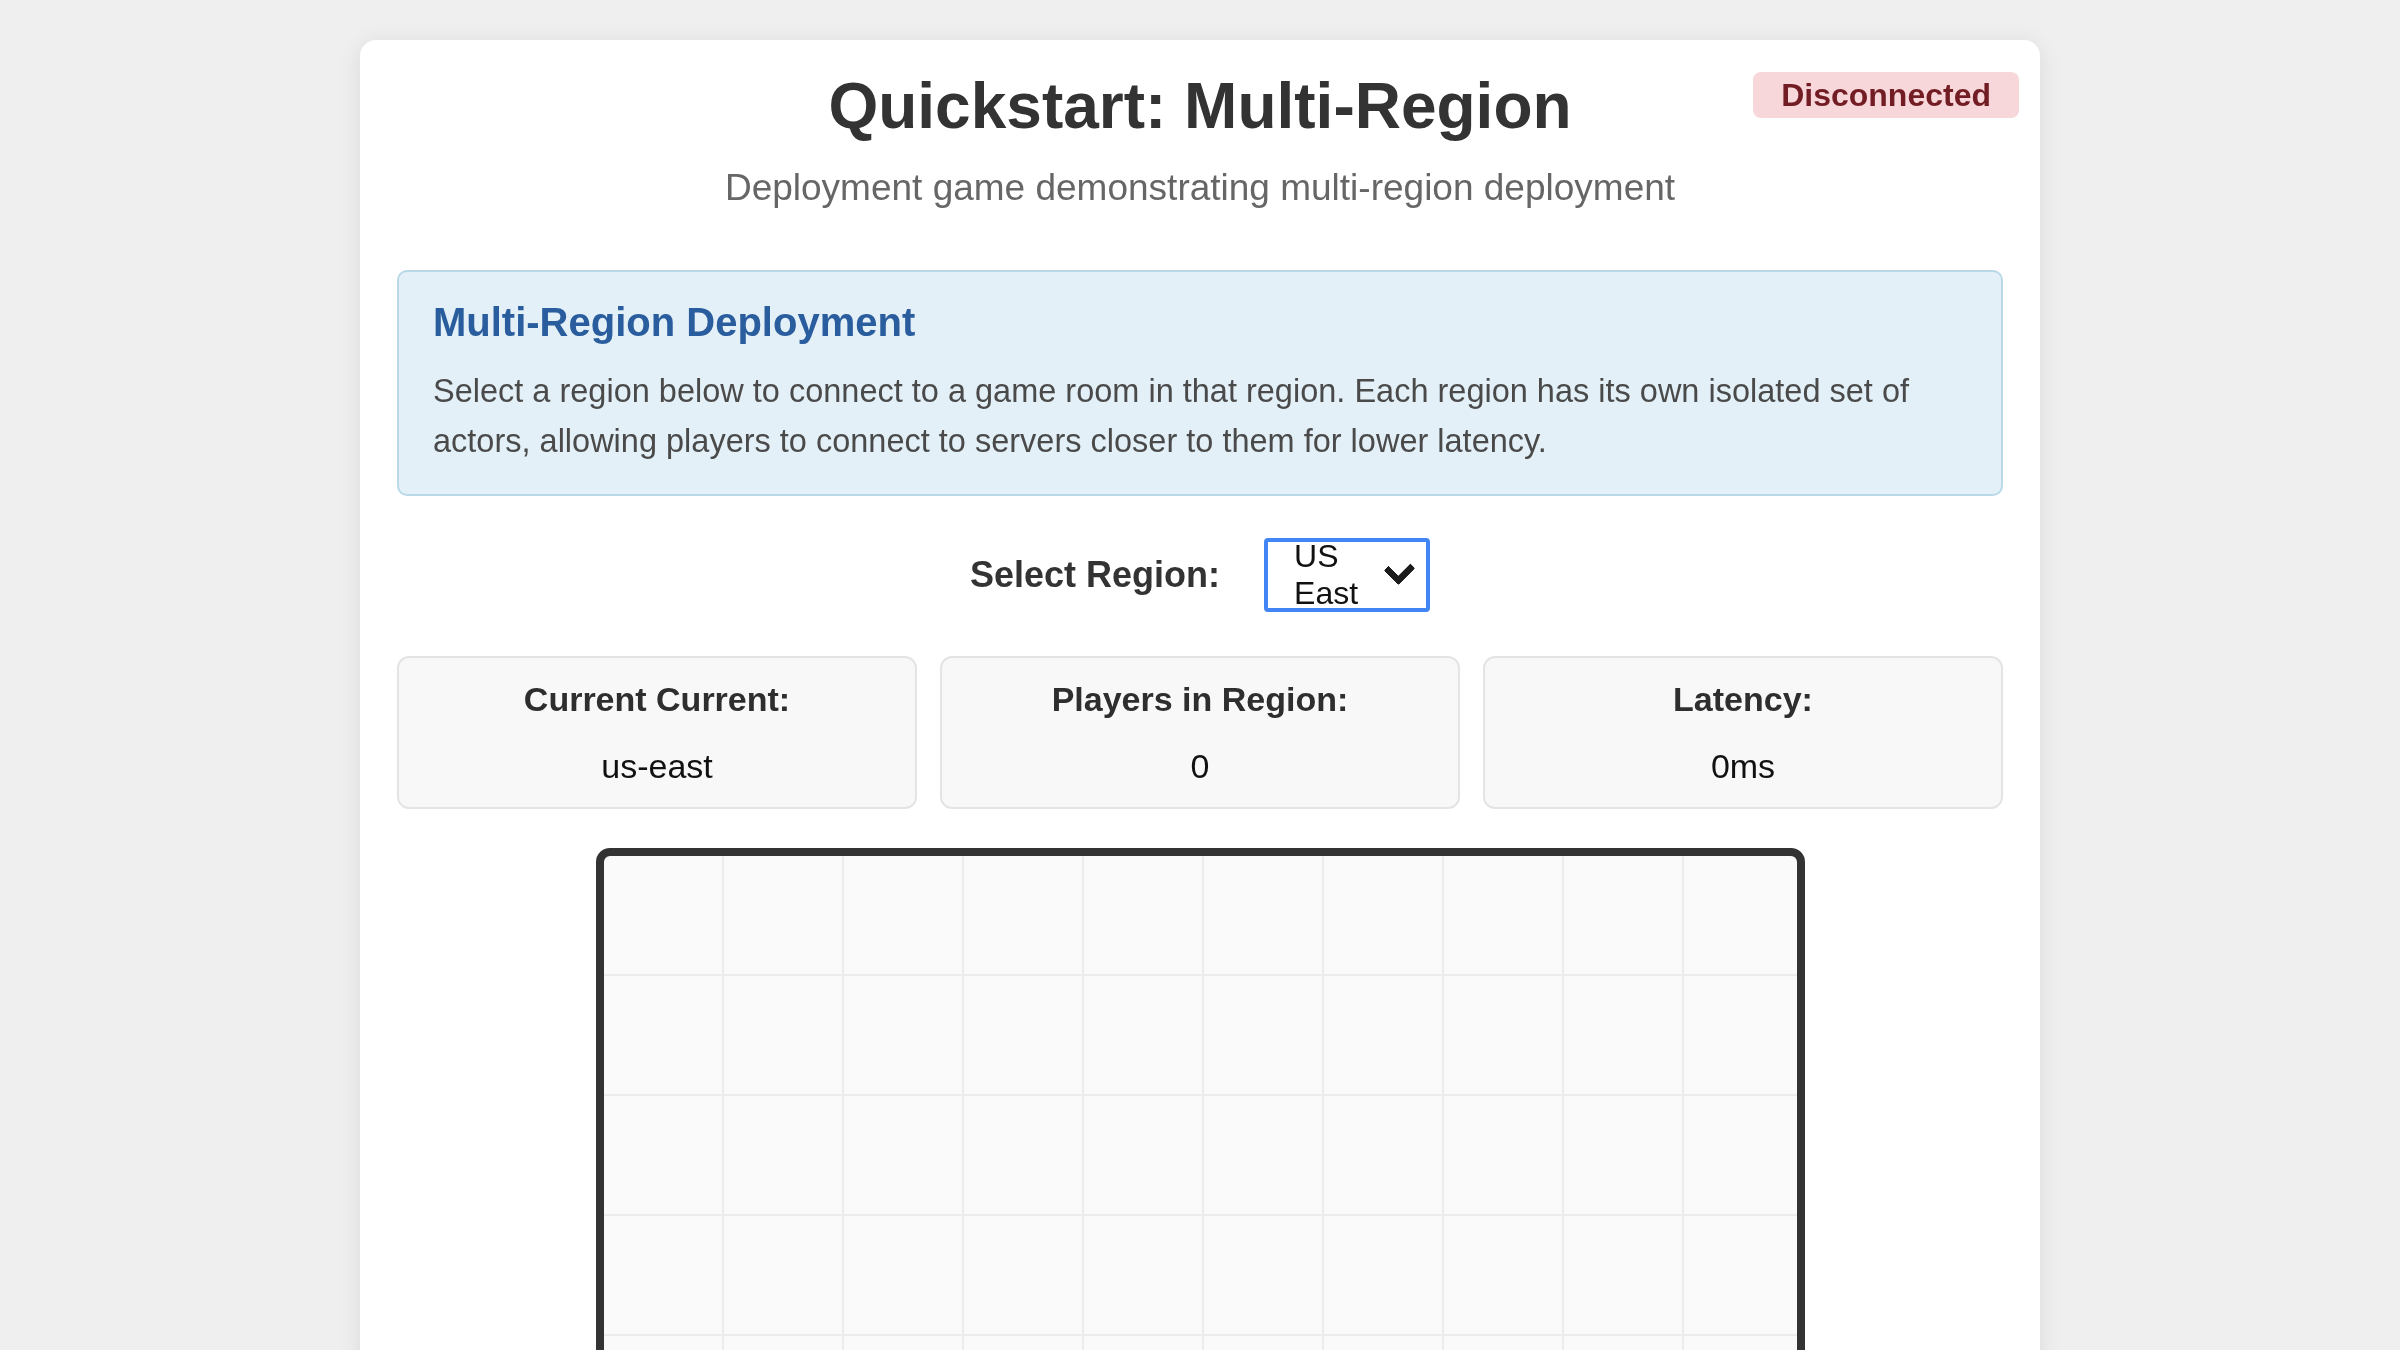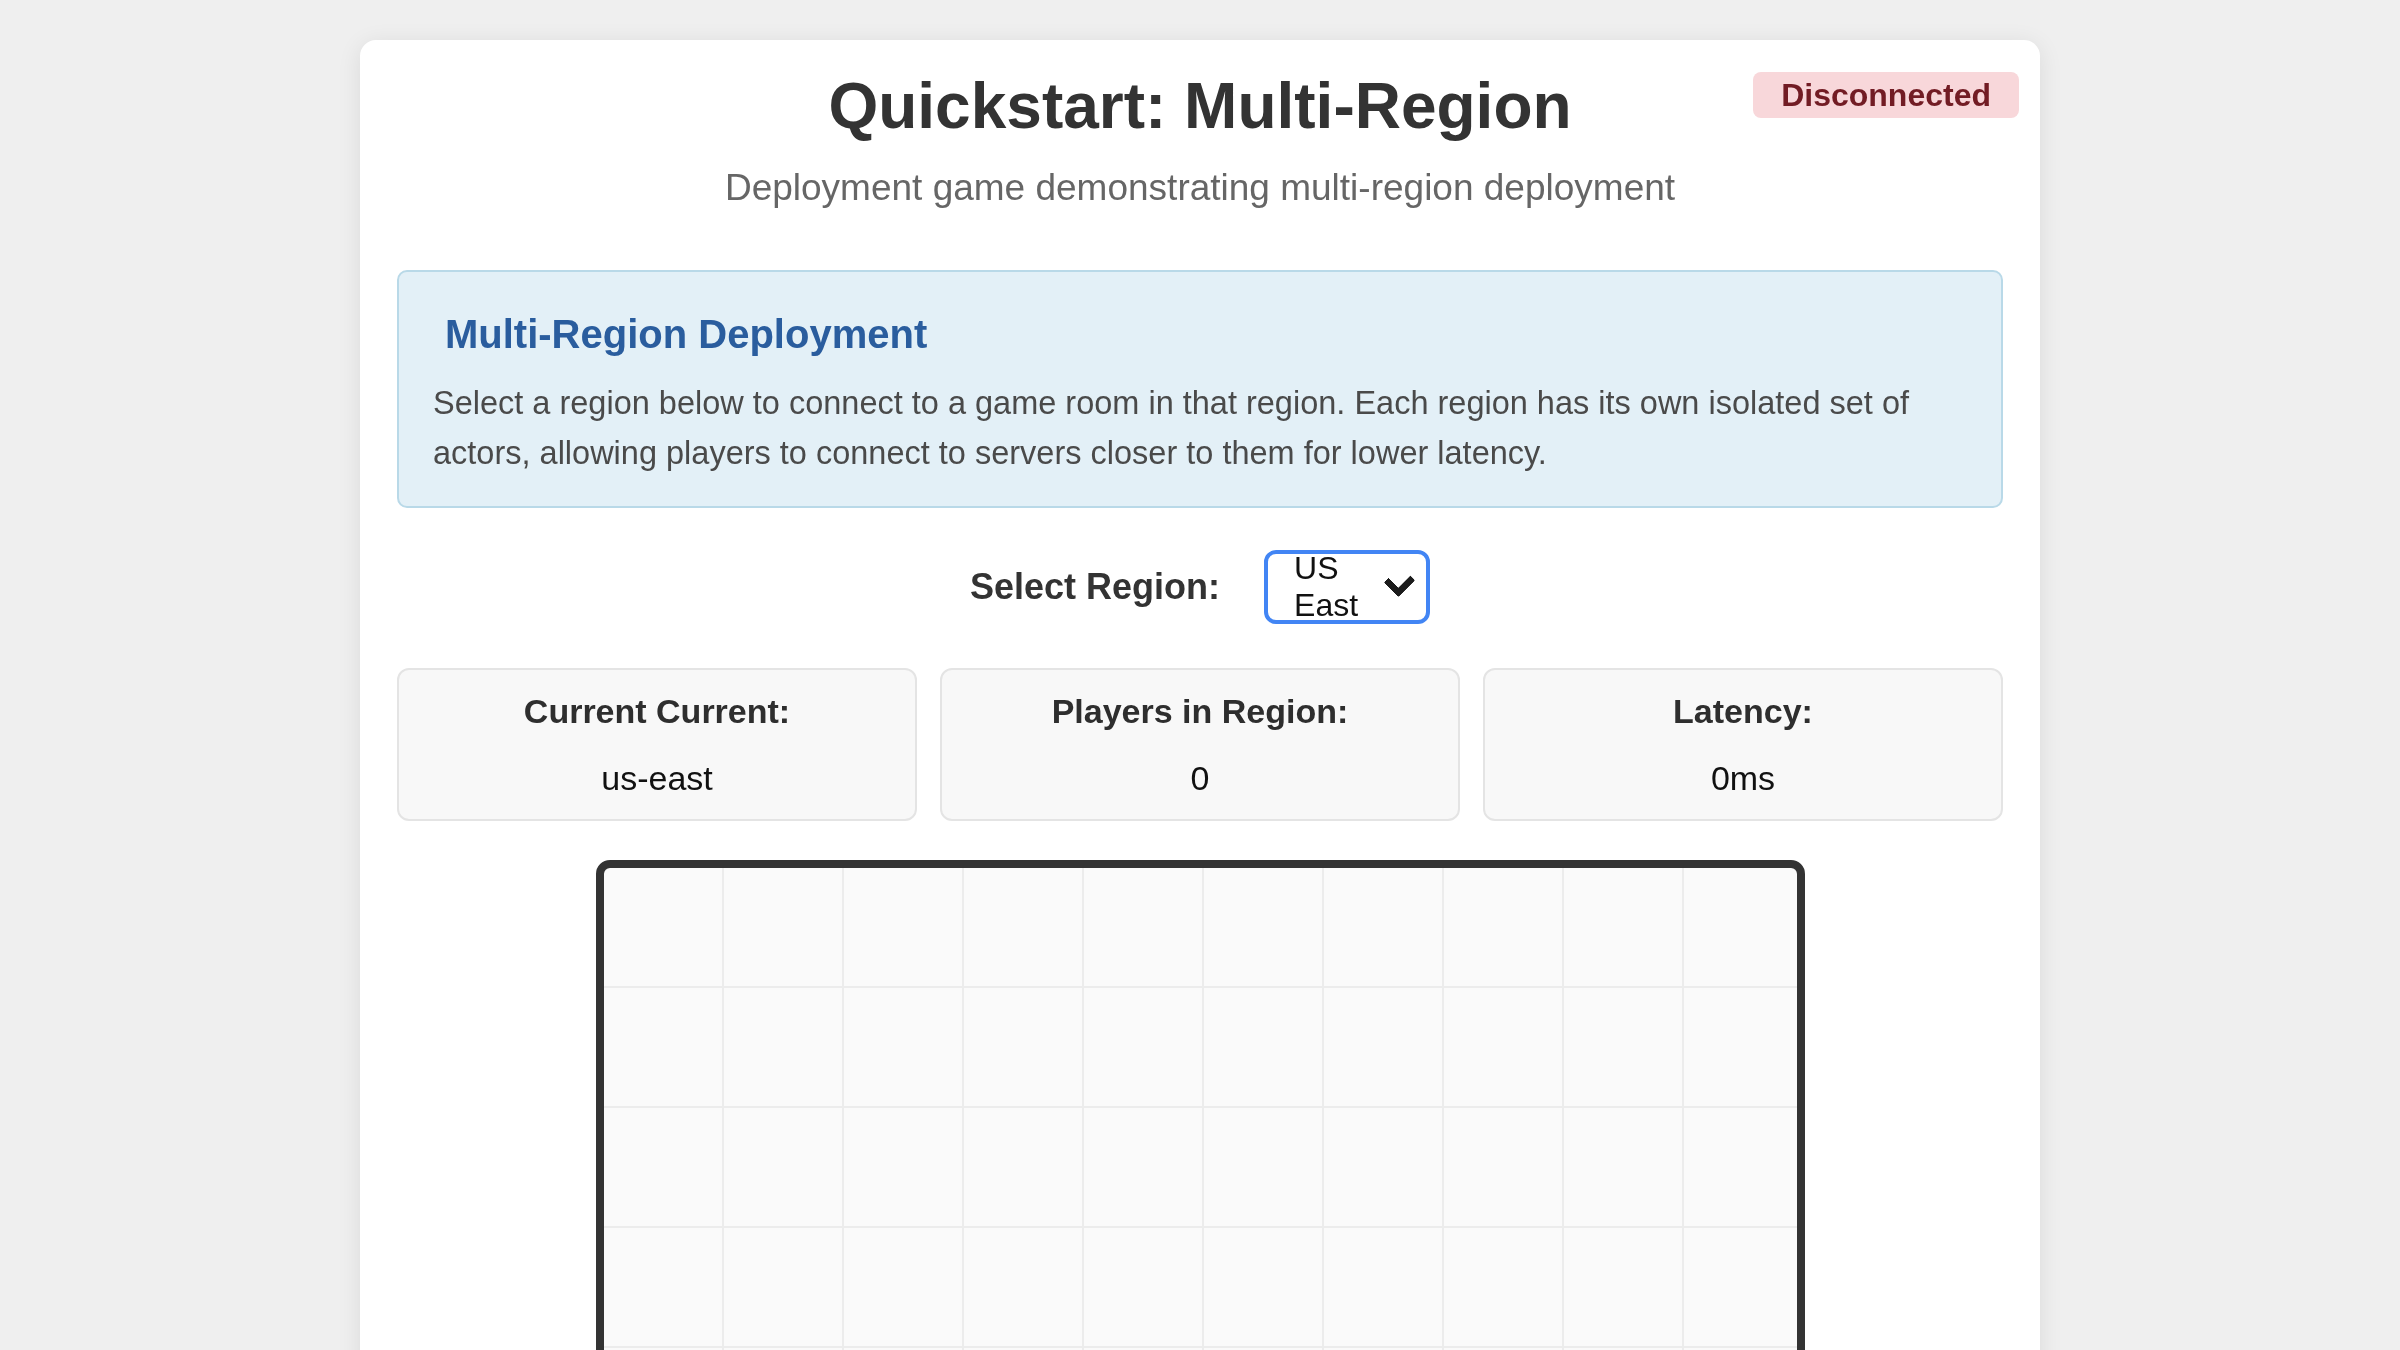--- a/index.html
+++ b/index.html
@@ -57,40 +57,40 @@
     line-height:44px;
   }
   .info-panel{
     margin-top:60px;
     background:var(--info-bg);
     border:2px solid var(--info-border);
     border-radius:10px;
     padding:26px 34px 28px 34px;
   }
   .info-panel h3{
-    margin:12px;font-size:40px;font-weight:bold;
+    margin:0;font-size:40px;font-weight:bold;
     color:var(--info-title);line-height:48px;
   }
   .info-panel p{
     margin:20px 0 0 0;
     font-size:32.5px;color:var(--info-text);
     line-height:50px;
   }
   .select-row{
     margin-top:42px;
     display:flex;align-items:center;justify-content:center;gap:44px;
   }
   .select-label{
     font-size:36px;font-weight:bold;color:var(--title-color);
   }
   .region-select{
     display:flex;align-items:center;justify-content:space-between;
     width:166px;height:74px;
     border:4px solid var(--select-border);
-    border-radius:12px;
+    border-radius:4px;
     background:#ffffff;
     padding:0 16px 0 26px;
     font-size:32px;color:#111111;
     cursor:pointer;
   }
   .chevron-down{
     width:24px;height:24px;
     border-right:7px solid #1c1c1c;
     border-bottom:7px solid #1c1c1c;
     transform:rotate(45deg) translate(-4px,-4px);

